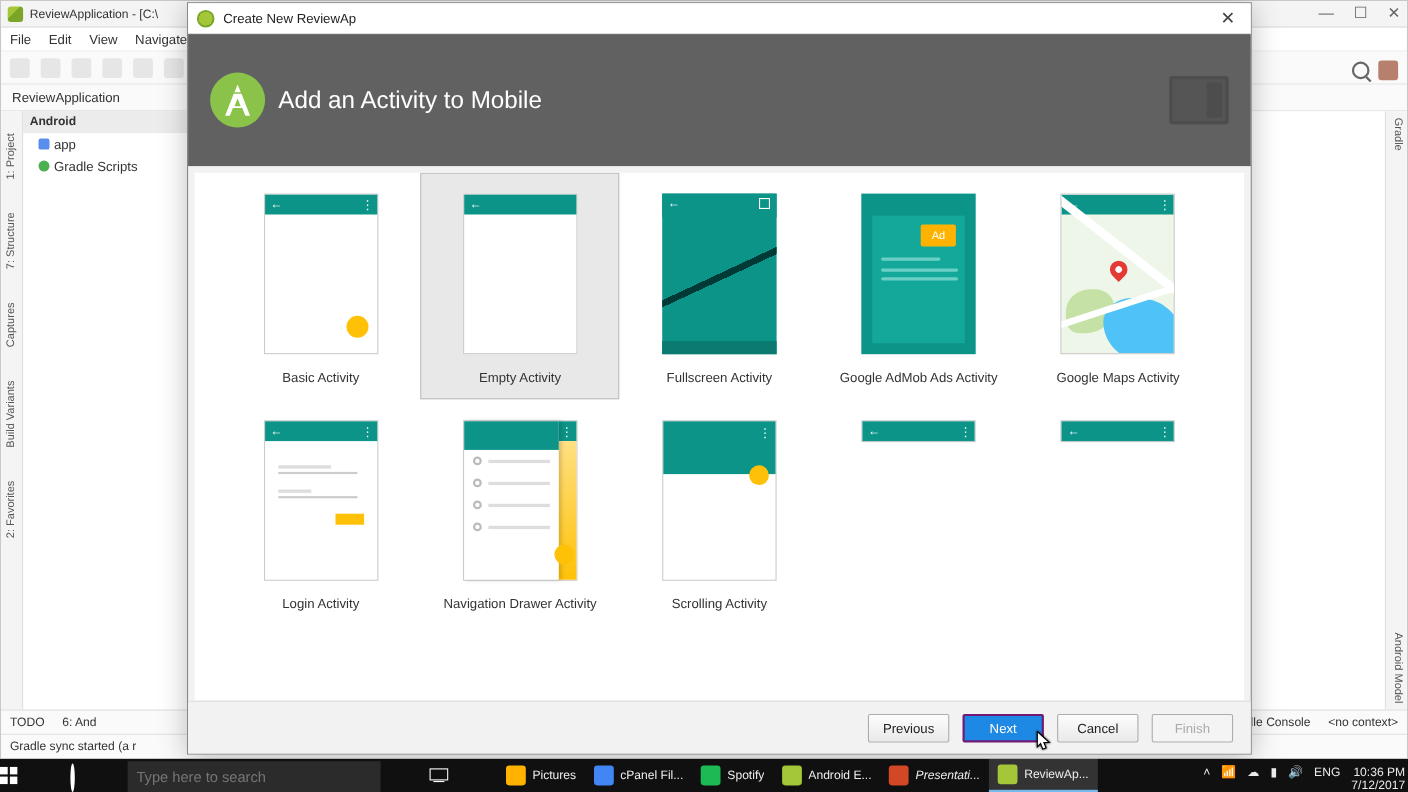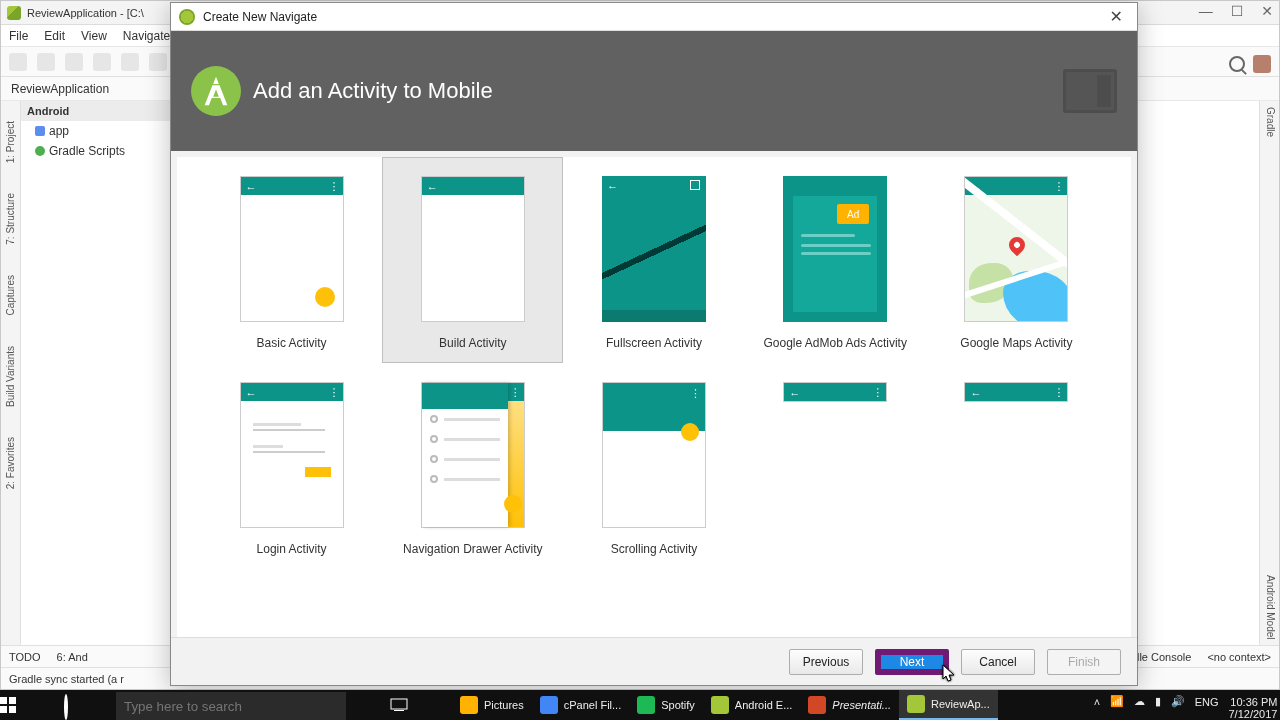--- a/index.html
+++ b/index.html
@@ -202,21 +202,21 @@
   .dlg-footer {
     height:48px; background:#f2f2f2; display:flex; align-items:center;
     justify-content:flex-end; padding:0 16px; gap:12px; border-top:1px solid #ddd;
   }
   .dlg-footer button {
     min-width:74px; height:26px; font-size:12px; border:1px solid #adadad;
     background:linear-gradient(#fdfdfd,#e9e9e9); color:#222; border-radius:2px;
     cursor:pointer;
   }
   .dlg-footer button.primary {
-    background:#1e88e5; border:6px solid #701a75; color:#fff;
+    background:#1e88e5; border:2px solid #701a75; color:#fff;
   }
   .dlg-footer button:disabled { color:#aaa; background:#f4f4f4; cursor:default; }
 
   
   .cursor { position:absolute; width:14px; height:20px; pointer-events:none; z-index:9000;}
   .cursor svg{width:14px;height:20px;filter:drop-shadow(0 0 1px #000);}
 
   
   .taskbar {
     position:absolute; left:0; right:0; bottom:0; height:30px; background:#101010;
@@ -305,21 +305,21 @@
     <span>&lt;no context&gt;</span>
   </div>
   <div class="ide-status2">
     <span>Gradle sync started (a r</span>
   </div>
 </div>
 
 <div class="dialog">
   <div class="dlg-titlebar">
     <span class="ticon"></span>
-    <span>Create New Navigate</span>
+    <span>Create New ReviewAp</span>
     <span class="close">✕</span>
   </div>
   <div class="dlg-header">
     <div class="logo">
       <svg viewBox="0 0 24 24">
           <path fill="#fff" d="M12 2l-2 5h4l-2-5zm-2.5 6L4 22h3l2-5h6l2 5h3L14.5 8h-5zm2.5 3l2 5h-4l2-5z"></path>
         </svg>
     </div>
     <h1>Add an Activity to Mobile</h1>
     <div class="device"></div>
@@ -339,21 +339,21 @@
         </div>
         <div class="label">Basic Activity</div>
       </div>
 
       <div class="cell selected">
         <div class="thumb" style="border:1px solid #ccc">
           <div class="tbar">
               <span class="arr">←</span>
             </div>
         </div>
-        <div class="label">Build Activity</div>
+        <div class="label">Empty Activity</div>
       </div>
 
       <div class="cell fullscreen">
         <div class="thumb">
           <div class="tbar">
               <span class="arr">←</span>
               <span class="exp"></span>
             </div>
           <div class="diag"></div>
             <div class="nav"></div>

